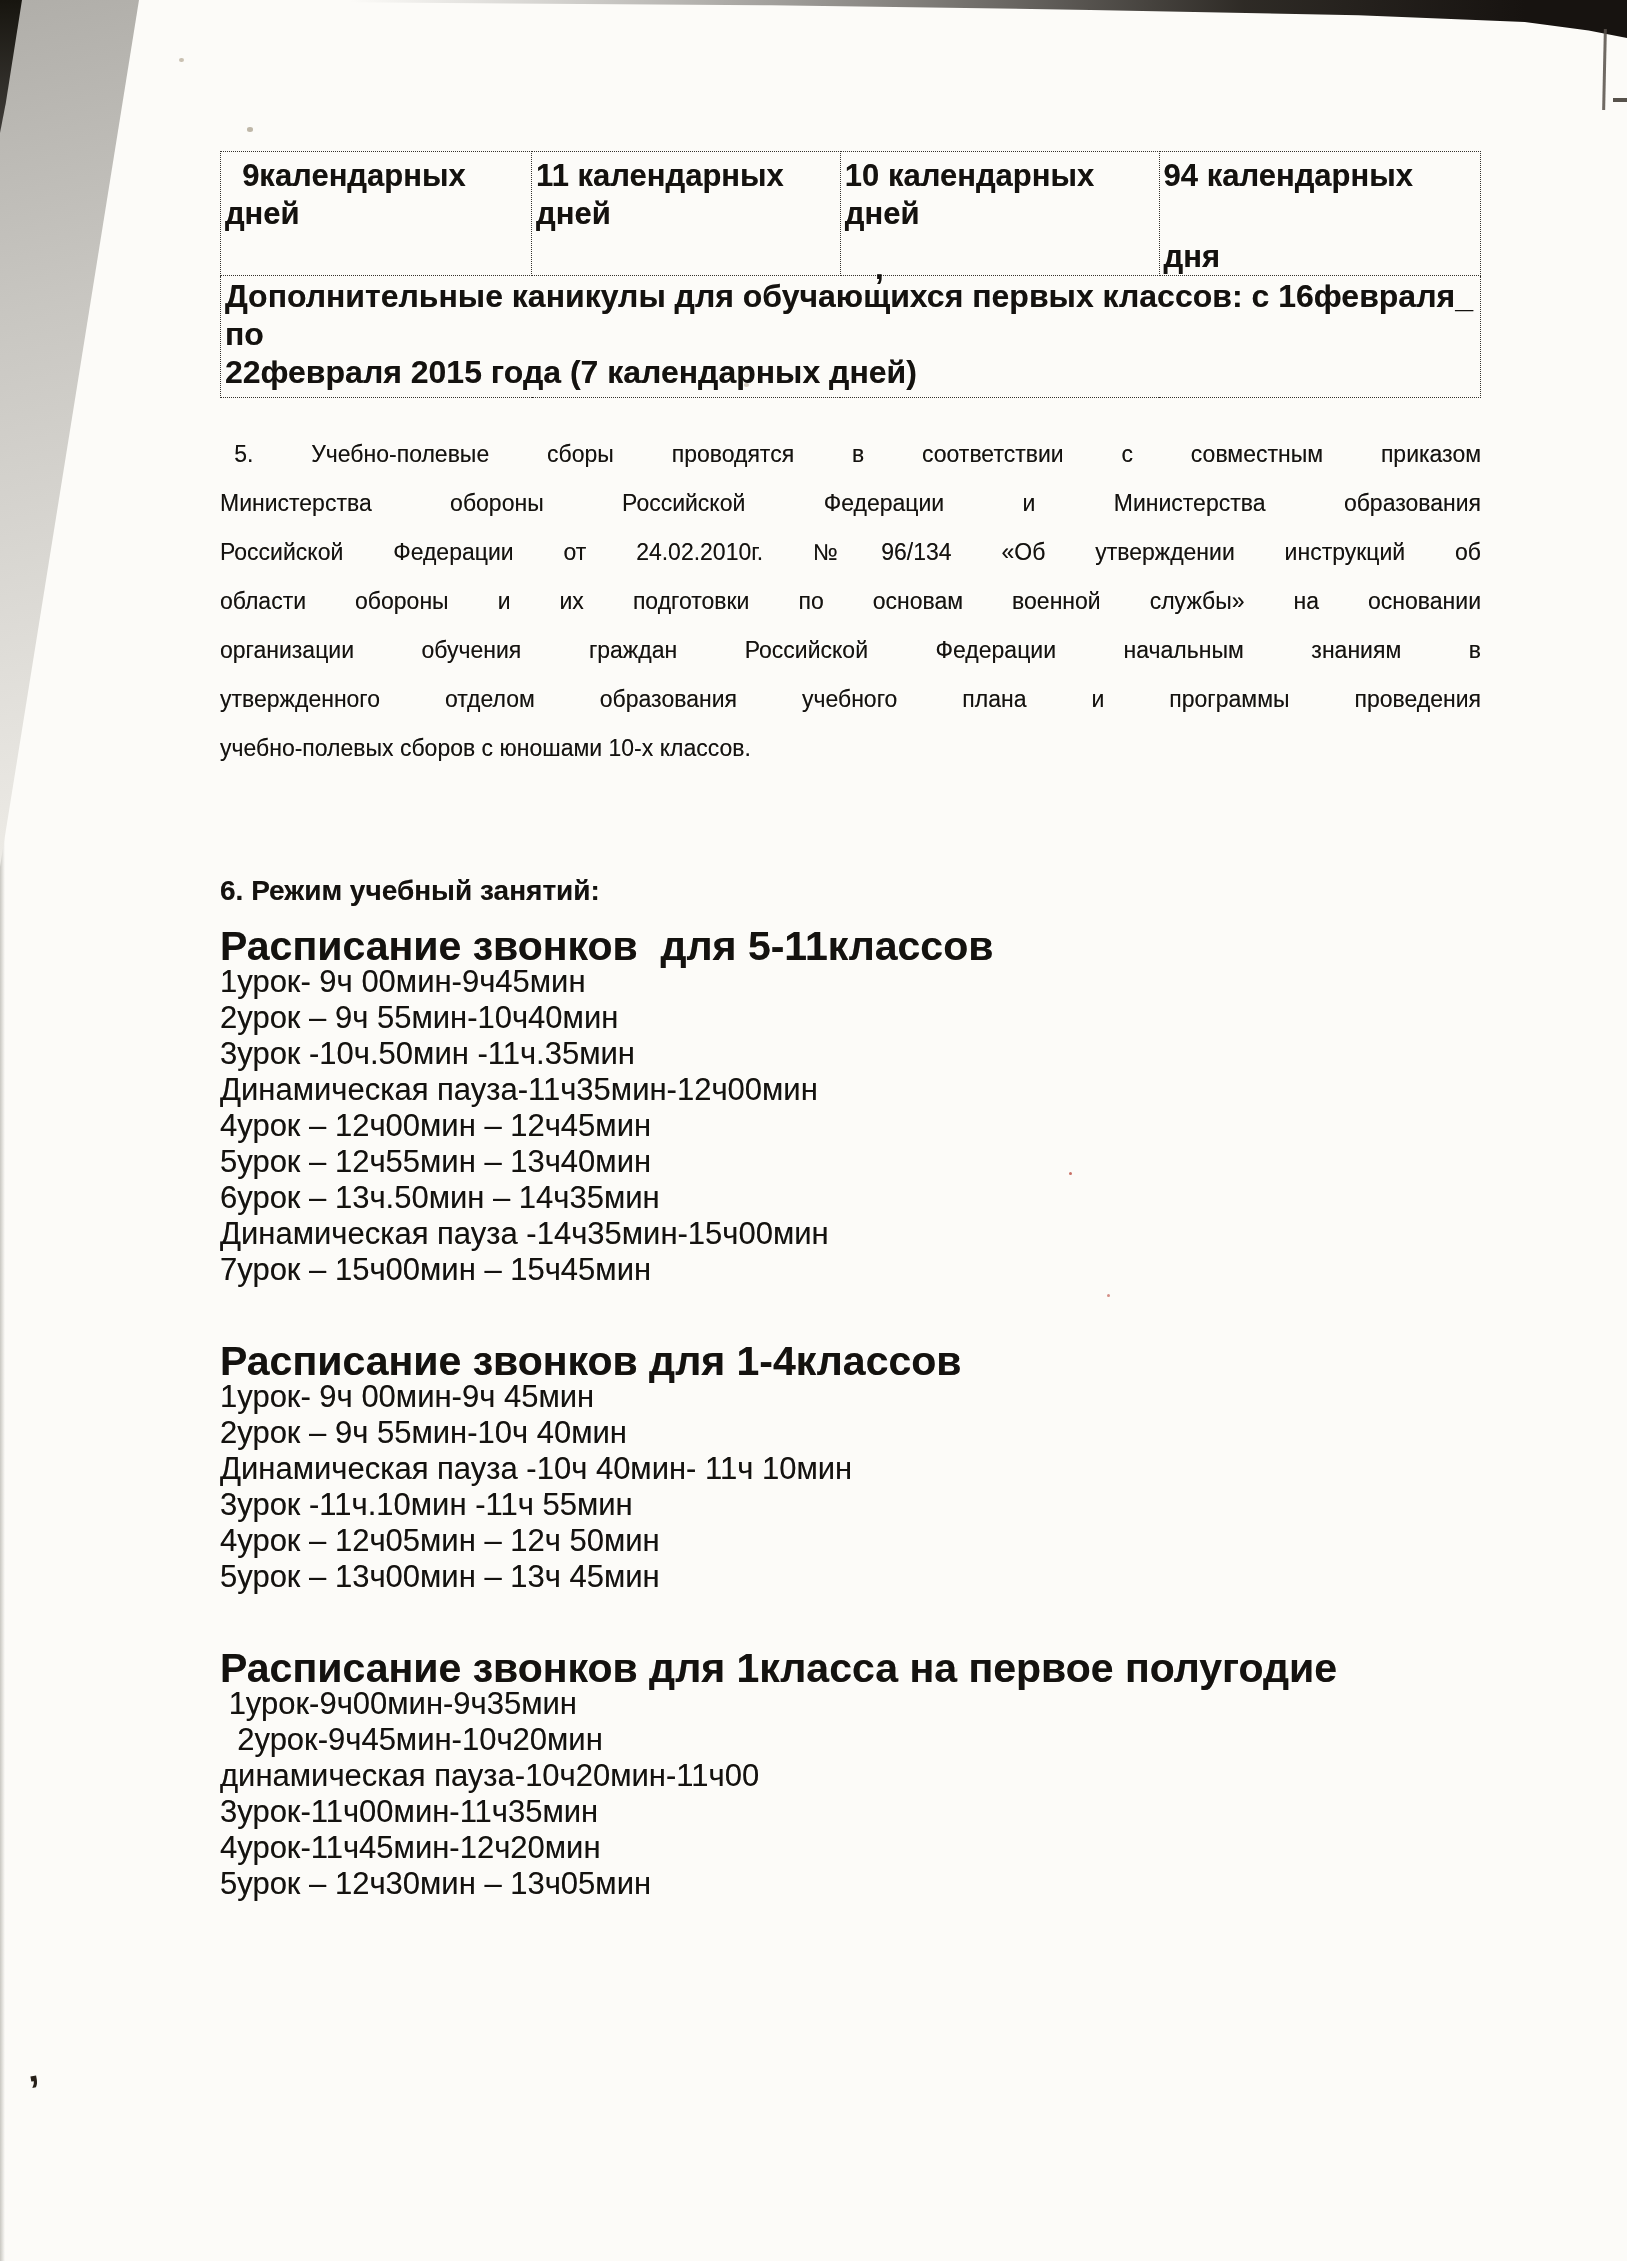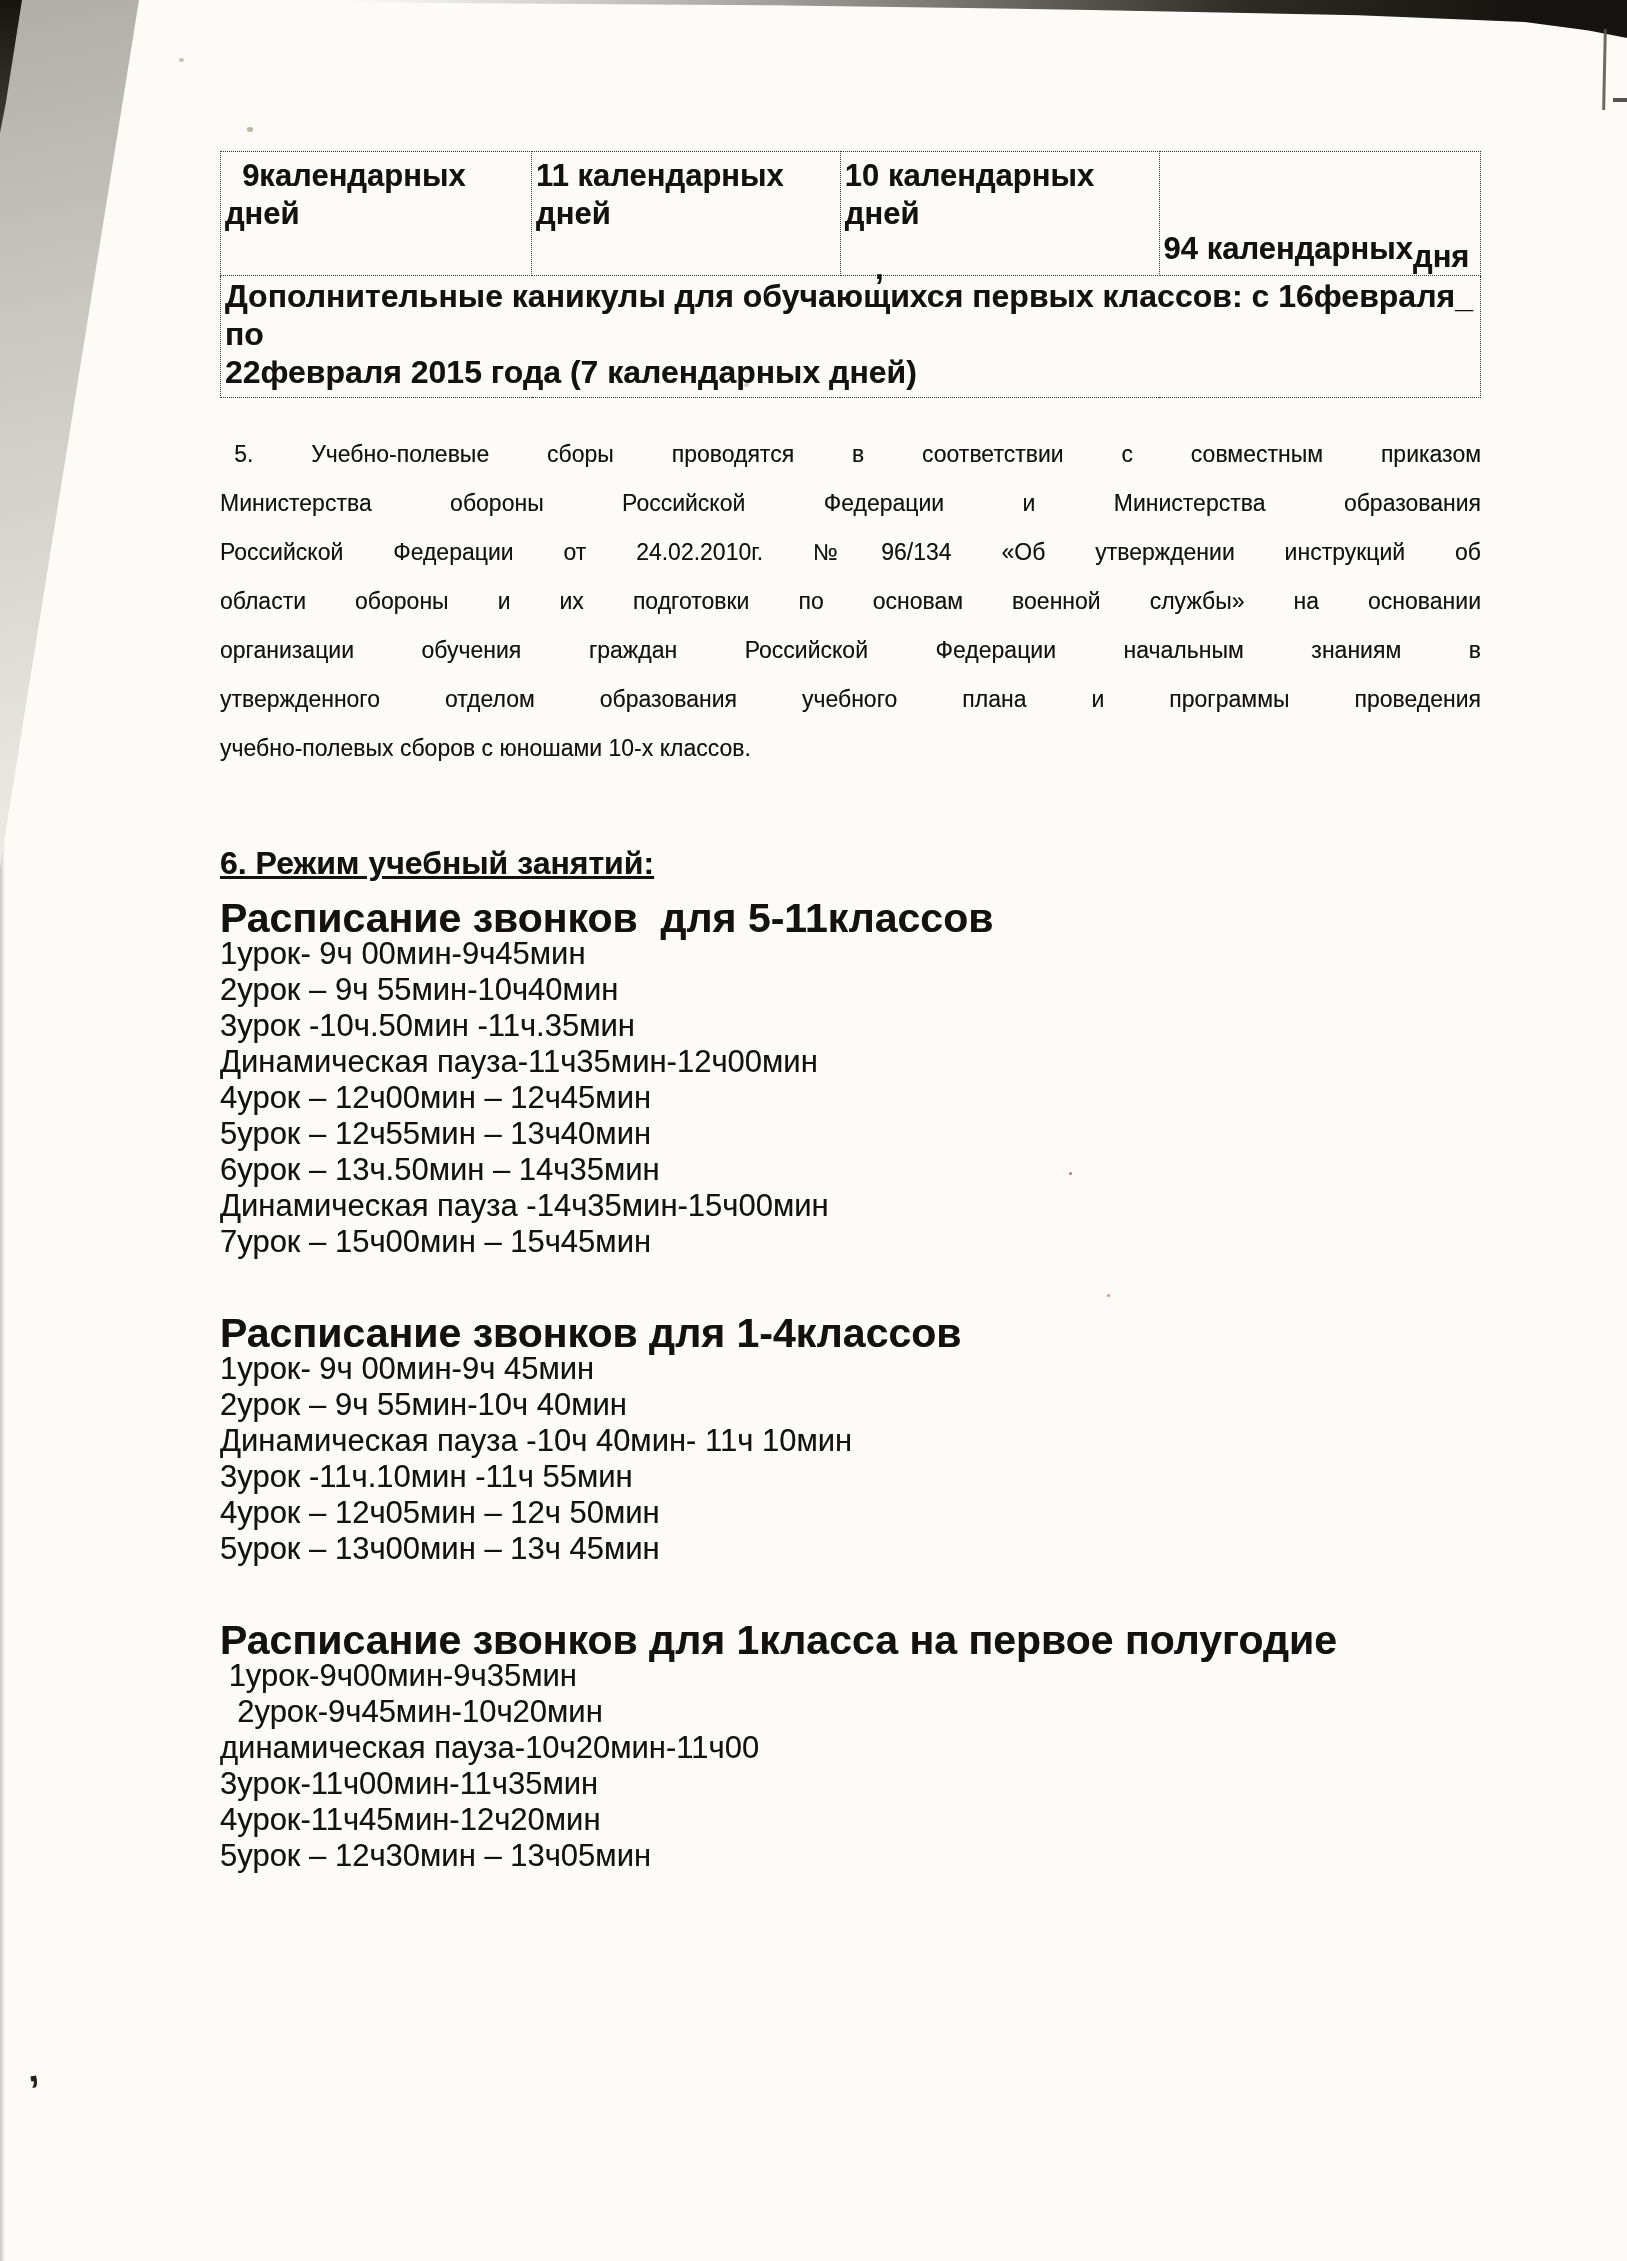--- a/index.html
+++ b/index.html
@@ -15,35 +15,35 @@
     margin-left:220px;margin-right:146px;
     padding-top:151px;
     text-shadow:0 0 0.6px rgba(20,18,15,.45);
   }
 
   
   table.cal{width:100%;border-collapse:collapse;table-layout:fixed;font-weight:bold;}
   table.cal td{border:1.9px dotted #35322d;}
   tr.row1 td{height:118px;vertical-align:top;padding:5.2px 3.9px 0 3.9px;}
   .cell-line{font-size:31px;line-height:38px;white-space:pre-wrap;}
-  .cellwrap{display:flex;flex-direction:row;height:111px;align-items:flex-end;}
+  .cellwrap{display:flex;flex-direction:column;height:111px;}
   .cell-bottom{margin-top:auto;margin-bottom:-7.8px;}
   td.rel{position:relative;}
   .stray{position:absolute;bottom:-11.6px;left:34px;font-size:31px;}
   td.foot{padding:1.3px 3.9px 5.2px 3.9px;}
   .foot-line{font-size:32px;line-height:38px;white-space:pre-wrap;}
 
   
   .p5{margin-top:32px;font-size:23px;}
   .p5-line{line-height:49px;text-align:justify;text-align-last:justify;}
   .p5-line:first-child{text-indent:14.2px;}
   .p5-line:last-child{text-align:justify;text-align-last:left;}
 
   
-  .heading{margin-top:72px;font-size:32px;font-weight:bold;line-height:36px;white-space:pre-wrap;text-decoration:underline;}
+  .heading{margin-top:100px;font-size:28px;font-weight:bold;line-height:36px;white-space:pre-wrap;}
   .block-title{font-size:41px;font-weight:bold;line-height:36px;white-space:pre-wrap;}
   .sched-line{font-size:31px;line-height:36px;white-space:pre-wrap;}
   .b1{margin-top:19.4px;}
   .b2{margin-top:55px;}
   .b3{margin-top:55px;}
 
   
   .left-strip{position:absolute;left:0;top:0;width:5.2px;height:100%;
     background:linear-gradient(to right,rgba(150,148,140,.5),rgba(150,148,140,0));}
   .fold{position:absolute;left:0;top:0;width:142px;height:867px;

